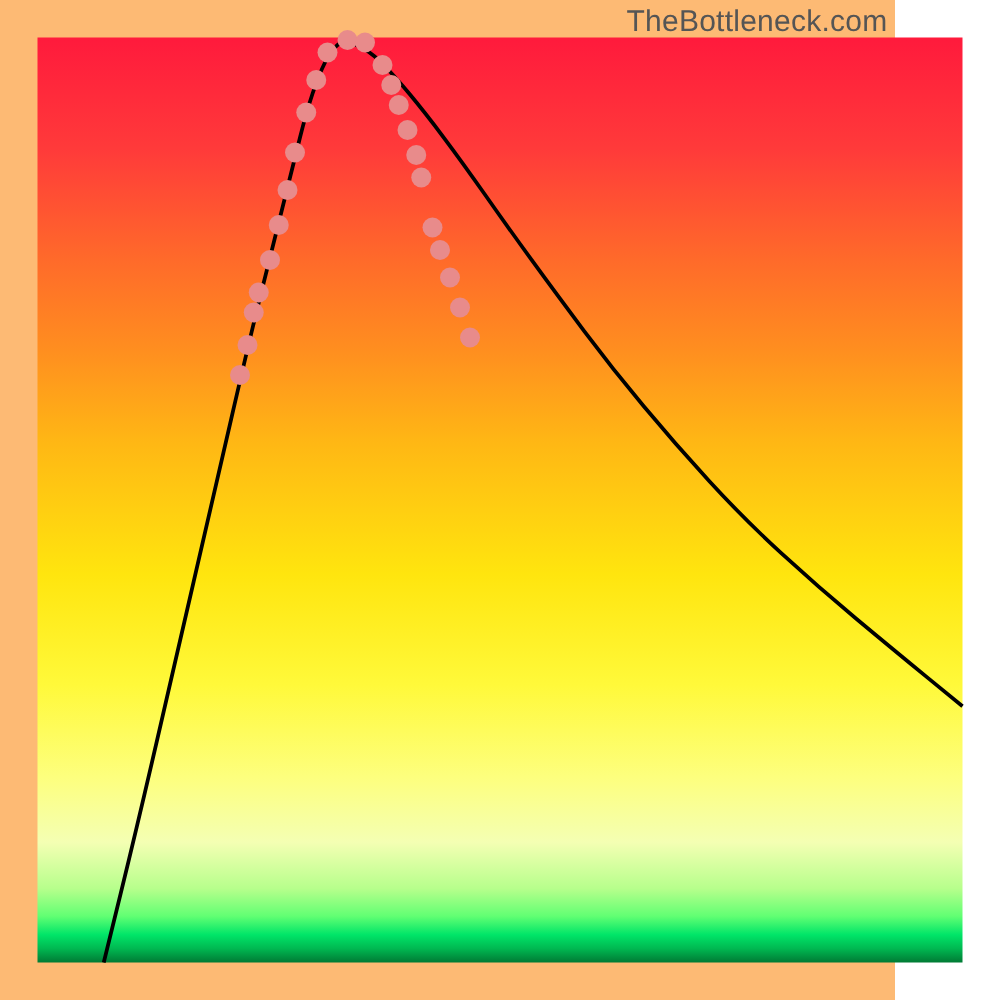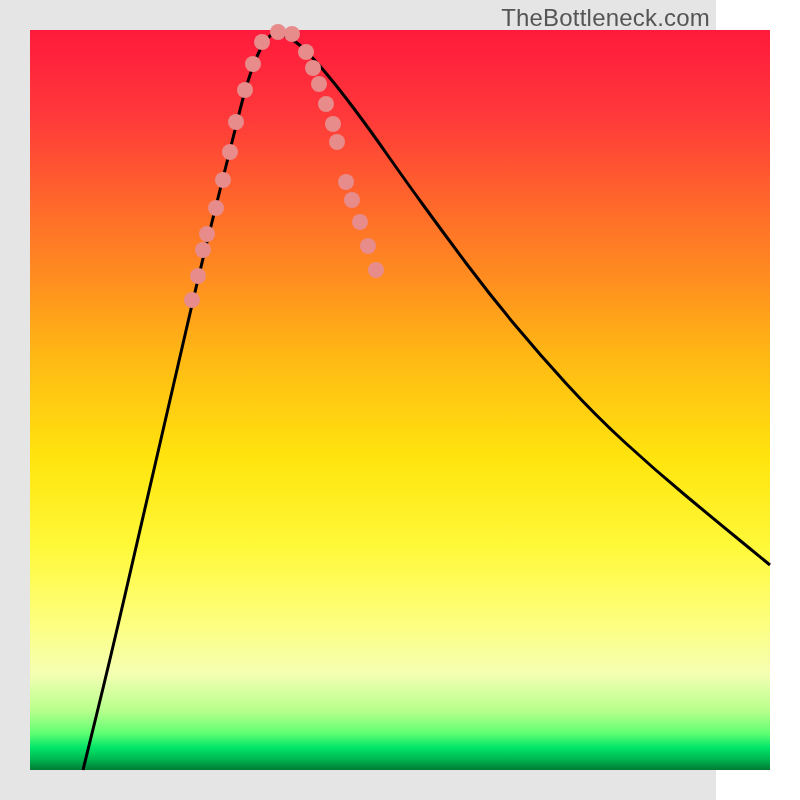--- a/index.html
+++ b/index.html
@@ -7,21 +7,21 @@
     padding: 0;
     width: 800px;
     height: 800px;
     overflow: hidden;
     font-family: Arial, Helvetica, sans-serif;
   }
   .stage {
     position: relative;
     width: 716px;
     height: 800px;
-    background: #e5e5e5;
+    background: #fdba74;
   }
   .plot-area {
     position: absolute;
     left: 30px;
     top: 30px;
     width: 740px;
     height: 740px;
     background: linear-gradient(
       to bottom,
       #ff1a3c 0%,

